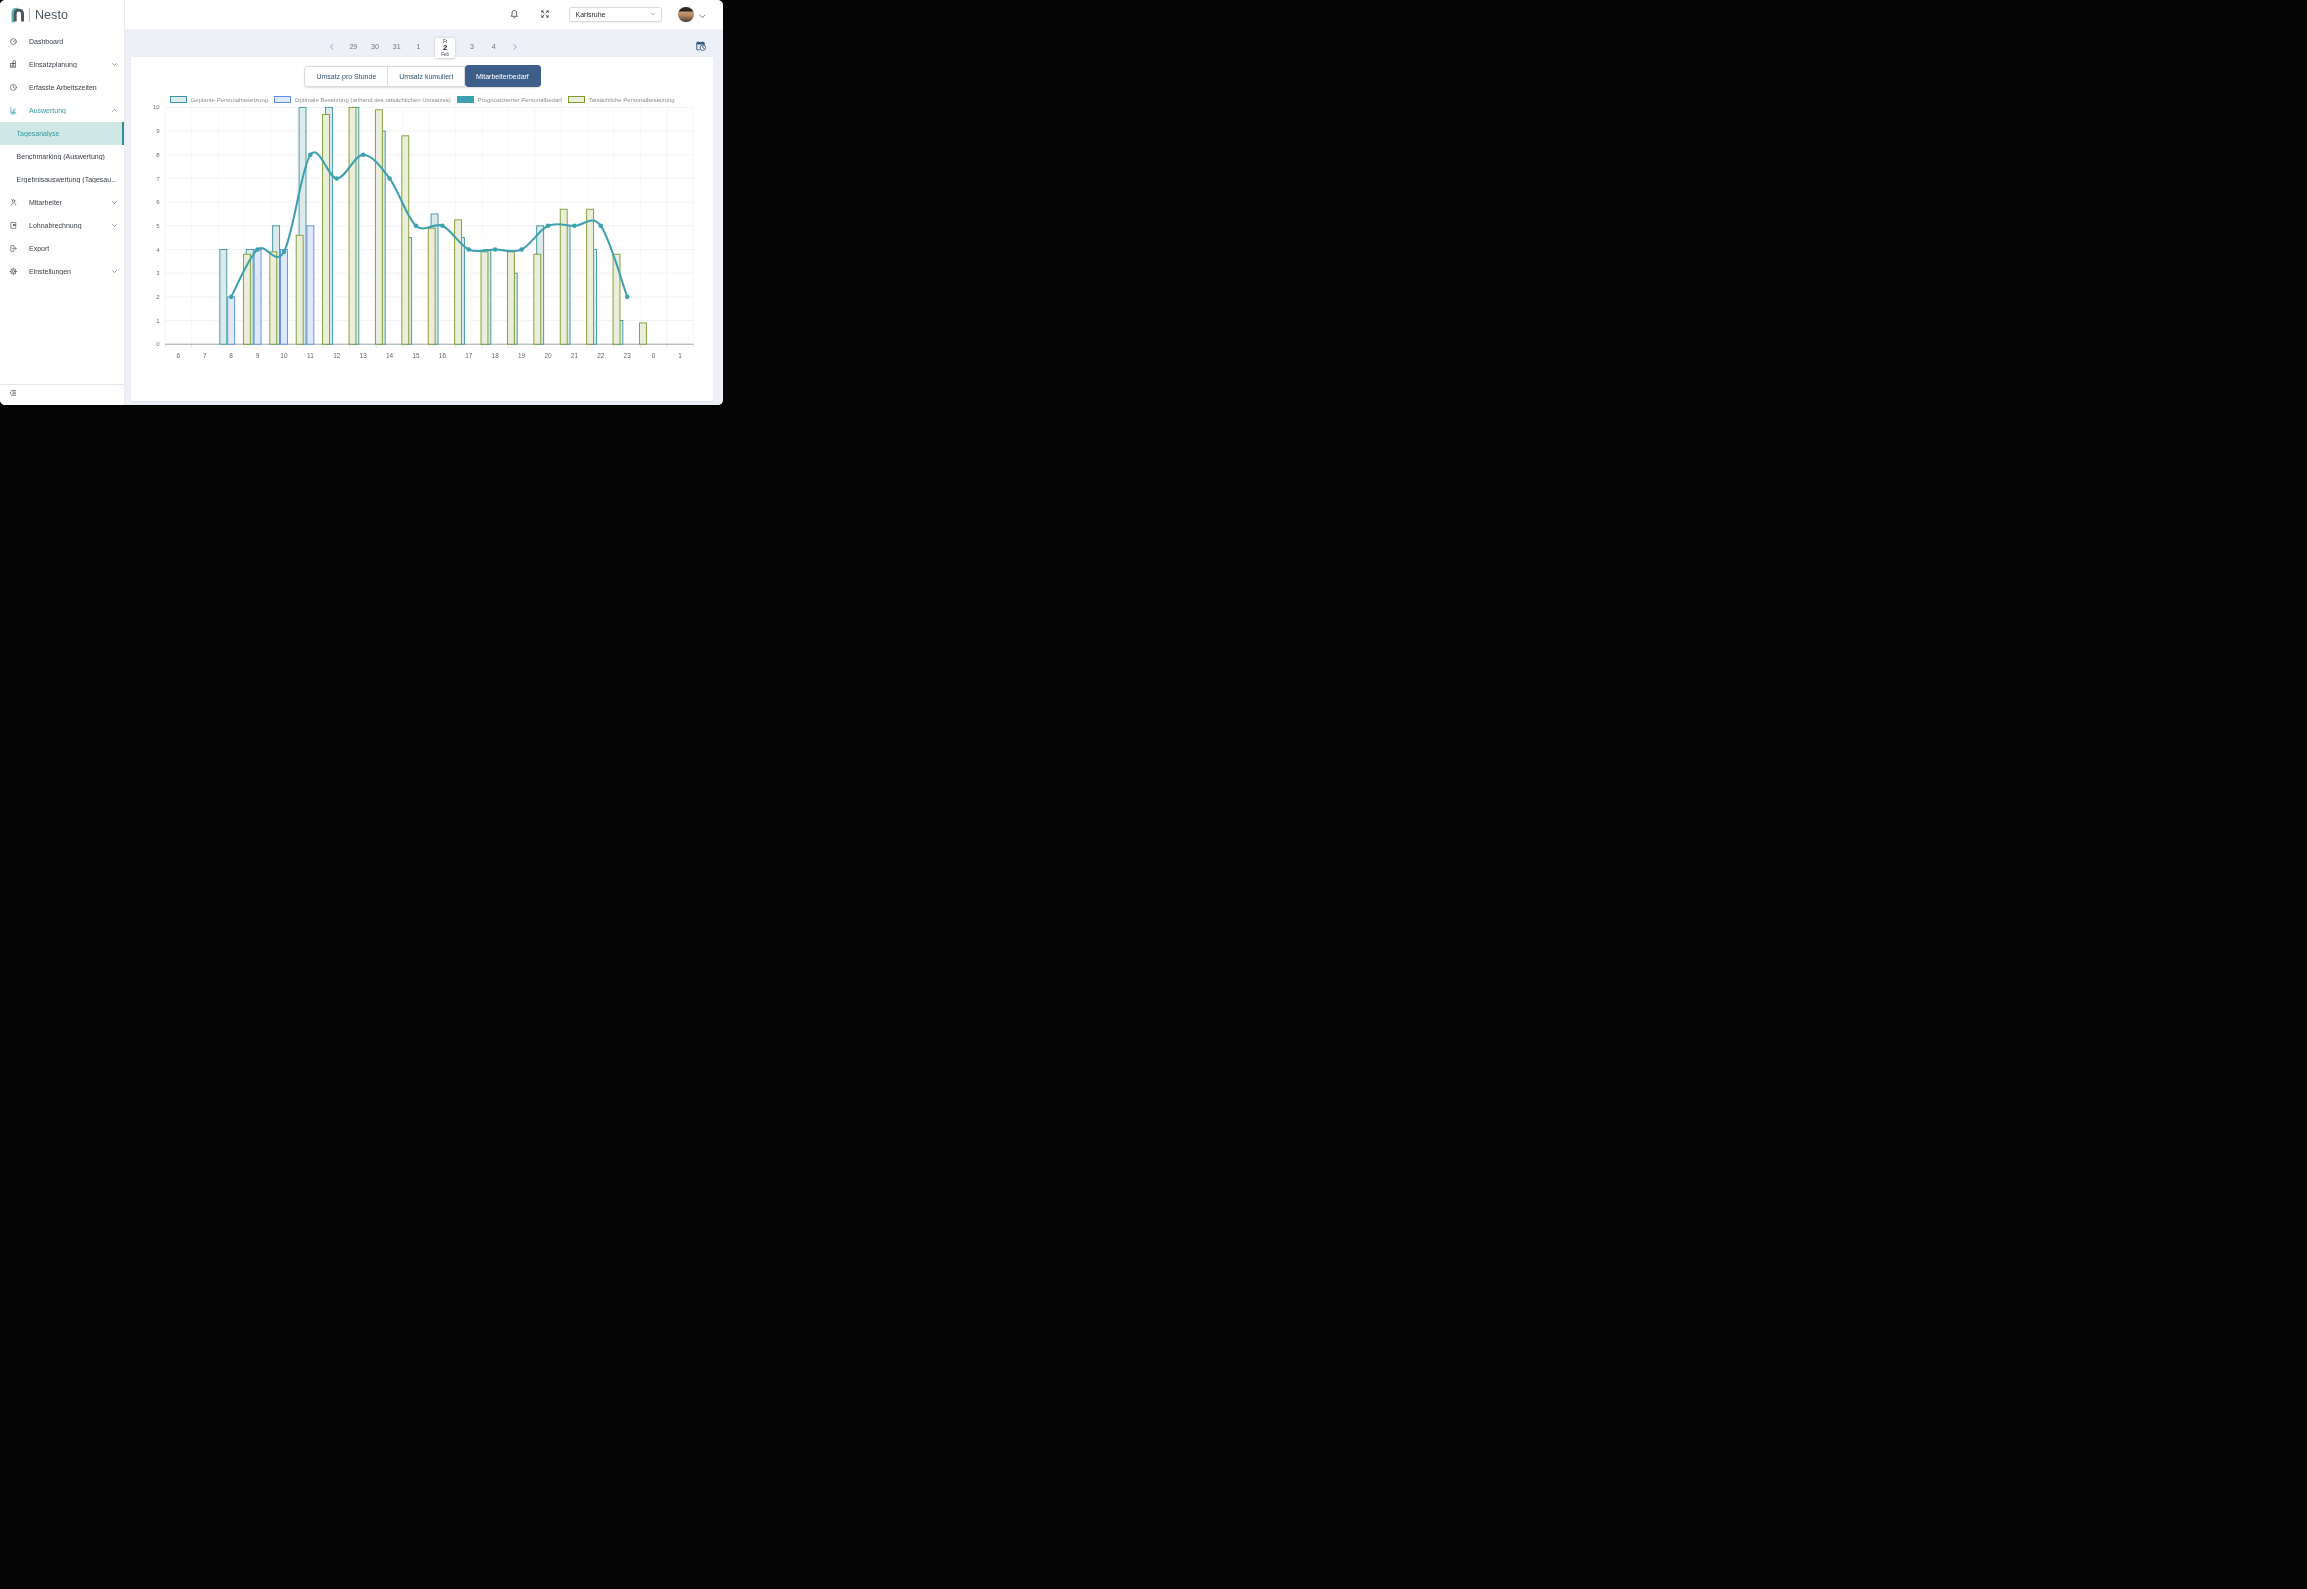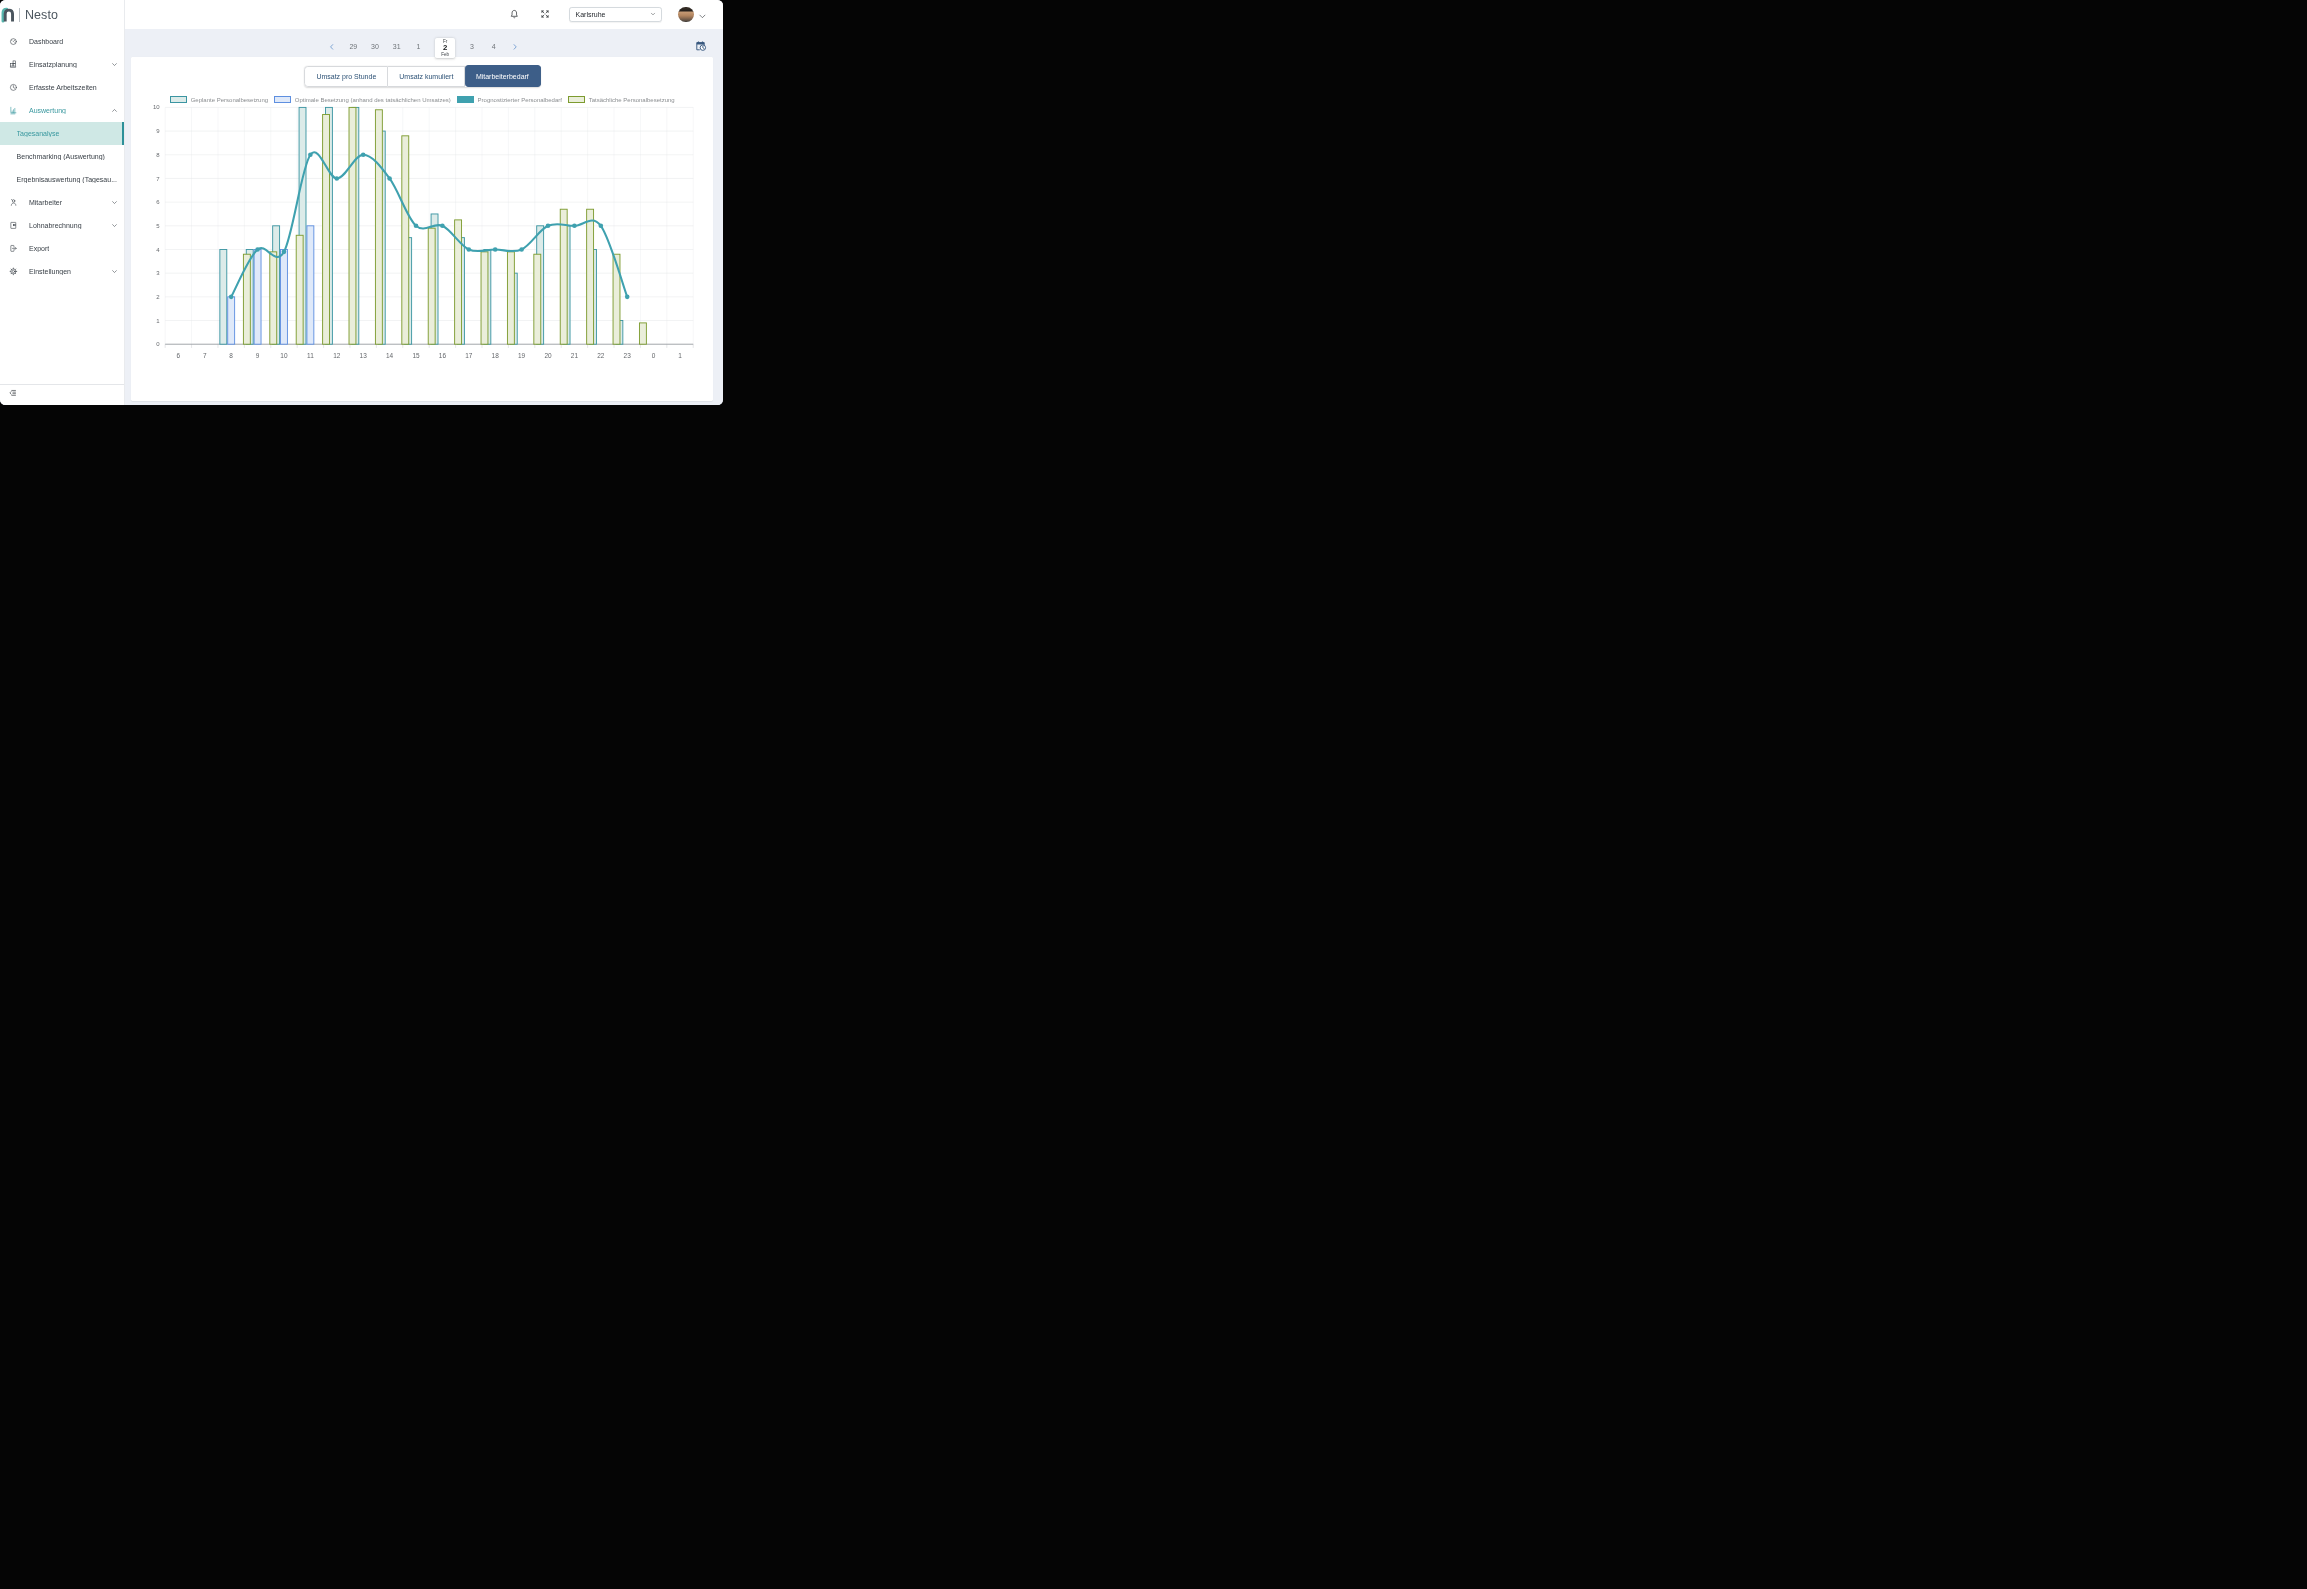--- a/index.html
+++ b/index.html
@@ -2,21 +2,21 @@
 <html style="font-size:7.4px"><head>
 <meta charset="utf-8">
 <style>
   html,body{margin:0;padding:0;background:#050505;}
   body{font-family:"Liberation Sans",sans-serif;-webkit-font-smoothing:antialiased;}
   .stage{position:relative;width:723px;height:410px;background:#050505;overflow:hidden;}
   .window{position:absolute;left:0;top:0;width:723px;height:405px;border-radius:5.5px;overflow:hidden;background:#edf0f6;}
 
   
   .sidebar{position:absolute;left:0;top:0;bottom:0;width:124px;background:#fff;border-right:0.5px solid #e9ebee;z-index:5;}
-  .logo{display:flex;align-items:center;height:29.5px;}
+  .logo{display:flex;align-items:center;height:29.5px;padding-left:10px;}
   .logo-divider{width:0.9px;height:14px;background:#b9bfc4;margin:0 5px 0 4.2px;}
   .logo-text{font-size:12.5px;color:#4b555e;font-weight:500;letter-spacing:0.1px;}
   .side-nav{position:absolute;top:30px;left:0;right:0;}
   .side-item{position:relative;display:flex;align-items:center;height:23px;padding:0 6.5px 0 9.2px;cursor:pointer;}
   .side-item .side-label{margin-left:11px;font-size:7px;color:#3a4148;white-space:nowrap;overflow:hidden;}
   .side-item.sub{padding-left:16.6px;}
   .side-item.sub .side-label{margin-left:0;}
   .side-item .chev{margin-left:auto;display:flex;}
   .side-item.active .side-label{color:#39989f;}
   .side-item.active .main-ic svg *{stroke:#39989f;}

